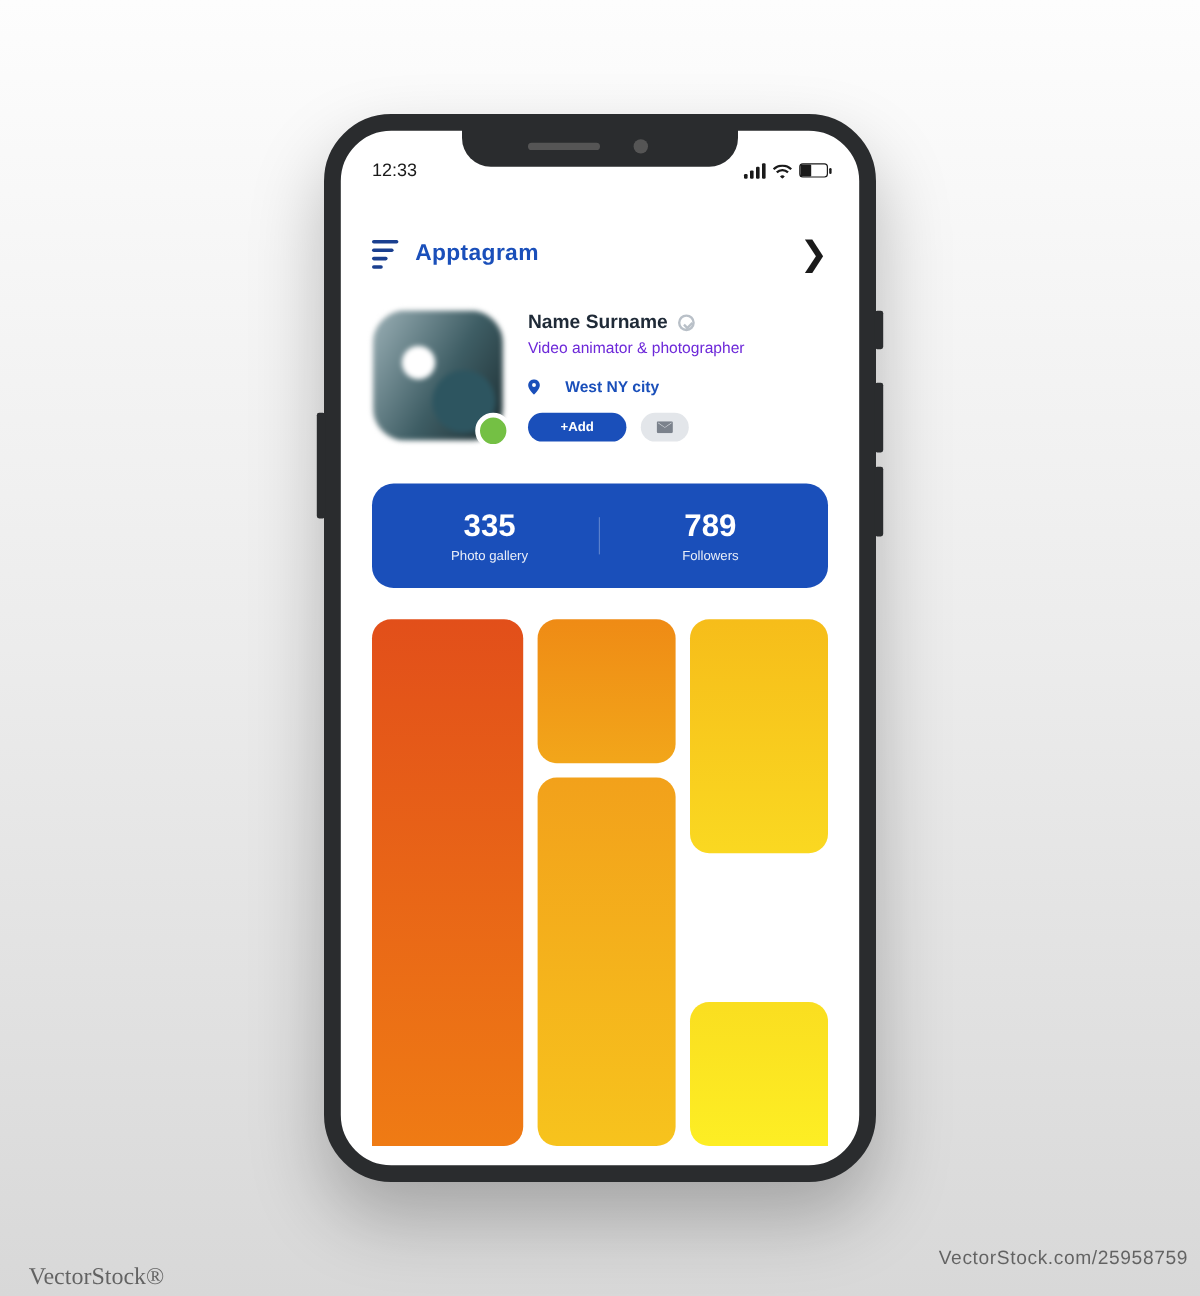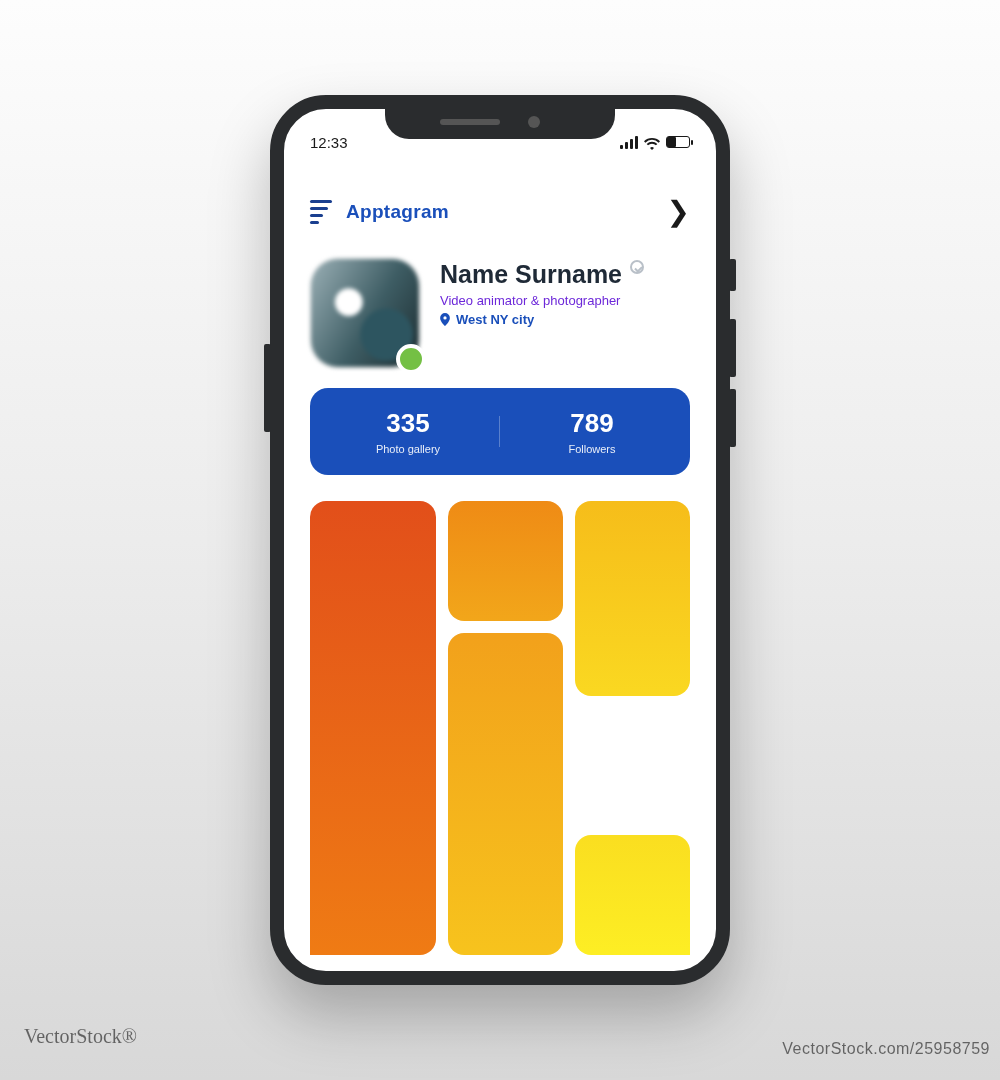--- a/index.html
+++ b/index.html
@@ -73,32 +73,32 @@
     linear-gradient(120deg,#9bb0b6,#3e5d64 55%,#1c2d31);
   filter: blur(2.3px);
   border:1px solid #e3e3e3;
 }
 .presence {
   position:absolute; bottom:-6px; right:-6px;
   width:30px; height:30px; border-radius:50%;
   background:#74c044; border:4px solid #fff;
 }
 .bio { flex:1; padding-top:2px; }
-.bio-name { font-size:25px; font-weight:700; color:#1f2a37; display:flex; align-items:flex-start; gap:8px; }
+.bio-name { font-size:16px; font-weight:700; color:#1f2a37; display:flex; align-items:center; gap:8px; }
 .verify-ic { width:14px; height:14px; border-radius:50%; border:2px solid #b9c0c8; position:relative;}
 .verify-ic::after{content:"";position:absolute;left:3px;top:4px;width:5px;height:3px;border-left:2px solid #b9c0c8;border-bottom:2px solid #b9c0c8;transform:rotate(-45deg);}
 .bio-sub { color:#6d28d9; font-size:13px; margin-top:4px; }
-.bio-loc { display:flex; align-items:center; gap:6px; color:#1a4fba; font-weight:600; font-size:13px; margin-top:4px;}
+.bio-loc { display:flex; align-items:center; gap:21px; color:#1a4fba; font-weight:600; font-size:13px; margin-top:18px;}
 .pin-ic { width:10px; height:13px; }
 .bio-actions { display:flex; gap:12px; margin-top:14px; }
 .pill { border:none; border-radius:999px; font-size:11px; font-weight:600; display:flex; align-items:center; justify-content:center; cursor:pointer; }
 .pill-add { background:#1a4fba; color:#fff; width:82px; height:24px; }
 .pill-msg { background:#e3e6ea; color:#7b828c; width:40px; height:24px; }
 .stats {
-  margin-top:20px; background:#1a4fba; border-radius:18px;
+  margin-top:35px; background:#1a4fba; border-radius:18px;
   display:flex; padding:20px 6px; color:#fff;
 }
 .stat { flex:1; text-align:center; position:relative; }
 .stat:not(:last-child)::after{
   content:""; position:absolute; right:0; top:8px; bottom:8px; width:1px;
   background:rgba(255,255,255,.28);
 }
 .stat-n { font-size:26px; font-weight:700; }
 .stat-l { font-size:11px; font-weight:500; opacity:.9; margin-top:4px; }
 .gallery { margin-top:26px; flex:1; display:grid;
@@ -106,21 +106,21 @@
 .tile { border-radius:16px; }
 
 .gallery { grid-template-columns: 1.1fr 1fr 1fr; grid-template-rows: 120px 1fr; }
 .gA { grid-column:1; grid-row:1/3; background:linear-gradient(180deg,#e24f1a,#ef7b14); border-bottom-left-radius:0;}
 .gB { grid-column:2; grid-row:1;   background:linear-gradient(180deg,#ef8b15,#f2a61a);}
 .gC { grid-column:2; grid-row:2;   background:linear-gradient(180deg,#f2a11b,#f7c31d);}
 .gD { grid-column:3; grid-row:1;   background:linear-gradient(180deg,#f6bd1a,#fad821); height:195px; border-top-right-radius:16px;}
 .gE { grid-column:3; grid-row:2;   background:linear-gradient(180deg,#fade20,#fdee24); align-self:end; height:120px; border-radius:16px 16px 0 16px;}
 .gallery { position:relative; }
 .gD,.gE{ position:relative; }
-.watermark-l{ position:absolute; bottom:32px; left:24px; font-family:Georgia,serif; font-size:20px; color:rgba(0,0,0,.55);}
+.watermark-l{ position:absolute; bottom:4px; left:24px; font-family:Georgia,serif; font-size:20px; color:rgba(0,0,0,.55);}
 .watermark-r{ position:absolute; bottom:22px; right:10px; font-size:16px; color:rgba(0,0,0,.55); letter-spacing:.5px;}
 </style>
 </head>
 <body>
 
 <div class="device">
   <div class="notch"></div>
   <div class="side-btn side-mute"></div>
   <div class="side-btn side-volu"></div>
   <div class="side-btn side-vold"></div>
@@ -169,20 +169,28 @@
           <span>Name Surname</span>
           <span class="verify-ic"></span>
         </div>
         <div class="bio-sub">Video animator &amp; photographer</div>
         <div class="bio-loc">
           <svg class="pin-ic" viewBox="0 0 24 32">
               <path fill="#1a4fba" d="M12 0a12 12 0 00-12 12c0 9 12 20 12 20s12-11 12-20A12 12 0 0012 0zm0 16a4 4 0 114-4 4 4 0 01-4 4z"></path>
             </svg>
           <span>West NY city</span>
         </div>
+        <div class="bio-actions">
+          <button class="pill pill-add">+Add</button>
+          <button class="pill pill-msg">
+            <svg width="14" height="10" viewBox="0 0 24 18">
+                <path fill="#7b828c" d="M2 0h20a2 2 0 012 2v14a2 2 0 01-2 2H2a2 2 0 01-2-2V2a2 2 0 012-2zm10 9L2 2v1l10 7 10-7V2z"></path>
+              </svg>
+          </button>
+        </div>
       </div>
     </div>
 
     <div class="stats">
       <div class="stat">
         <div class="stat-n">335</div>
         <div class="stat-l">Photo gallery</div>
       </div>
       <div class="stat">
         <div class="stat-n">789</div>

